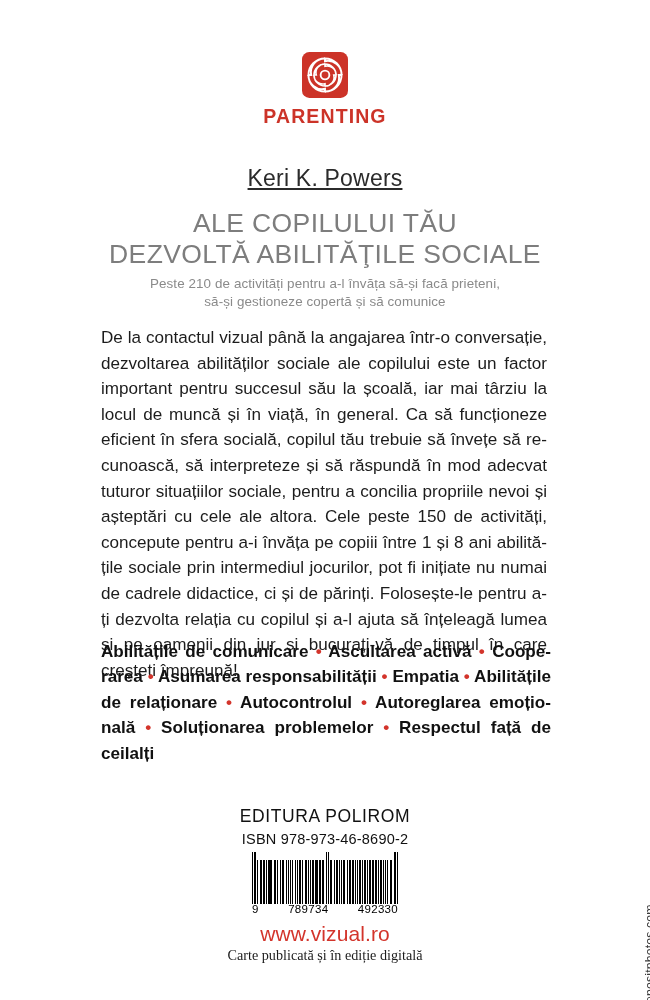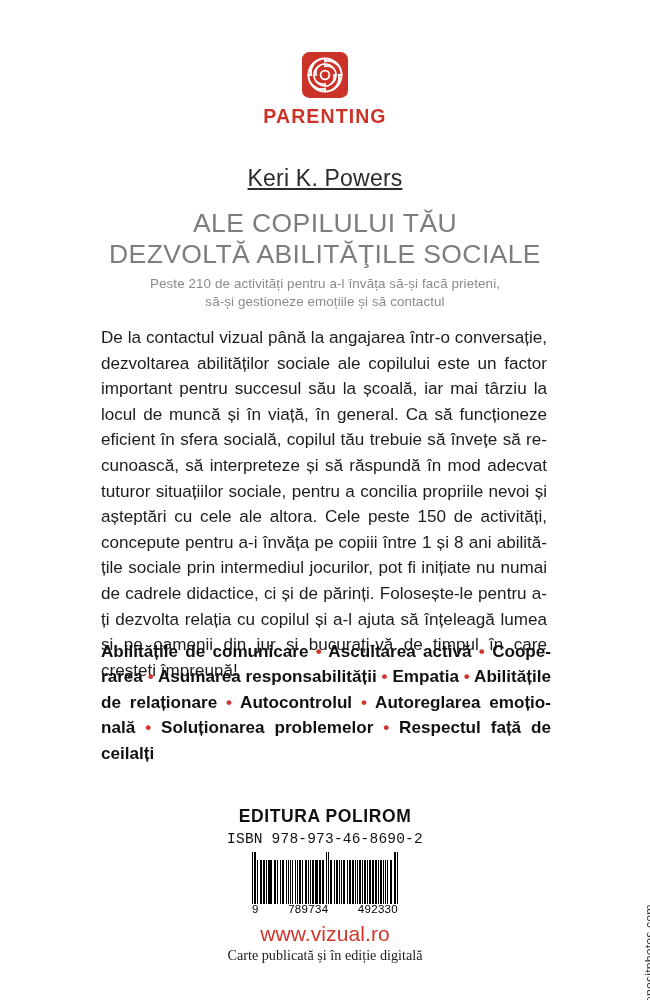--- a/index.html
+++ b/index.html
@@ -116,27 +116,27 @@
   
   .footer {
     position: absolute;
     top: 806px;
     left: 0;
     right: 0;
     text-align: center;
   }
   .publisher {
     font-size: 17.5px;
-    font-weight: bold;
+    font-weight: normal;
     letter-spacing: 0.6px;
     color: #111111;
   }
   .isbn {
     margin-top: 4px;
-    font-family: Liberation Mono, monospace;
+    font-family: Liberation Sans, sans-serif;
     font-size: 14.5px;
     letter-spacing: 0.2px;
     color: #111111;
   }
 
   .barcode-wrap {
     margin: 5px auto 0;
     width: 146px;
   }
   .barcode-bars {
@@ -221,21 +221,21 @@
     <div class="imprint-name">PARENTING</div>
   </div>
 
   <div class="author">Keri K. Powers</div>
 
   <div class="title-block">
     <div class="title-line">ALE COPILULUI TĂU</div>
     <div class="title-line">DEZVOLTĂ ABILITĂŢILE SOCIALE</div>
     <div class="subtitle">
       <div>Peste 210 de activități pentru a-l învăța să-și facă prieteni,</div>
-      <div>să-și gestioneze emoțiile și să contactul</div>
+      <div>să-și gestioneze copertă și să comunice</div>
     </div>
   </div>
 
   <div class="blurb">De la contactul vizual până la angajarea într-o conversație, dezvoltarea abilităților sociale ale copilului este un factor important pentru succesul său la școală, iar mai târziu la locul de muncă și în viață, în general. Ca să funcționeze eficient în sfera socială, copilul tău trebuie să învețe să re-cunoască, să interpreteze și să răspundă în mod adecvat tuturor situațiilor sociale, pentru a concilia propriile nevoi și așteptări cu cele ale altora. Cele peste 150 de activități, concepute pentru a-i învăța pe copiii între 1 și 8 ani abilită-țile sociale prin intermediul jocurilor, pot fi inițiate nu numai de cadrele didactice, ci și de părinți. Folosește-le pentru a-ți dezvolta relația cu copilul și a-l ajuta să înțeleagă lumea și pe oamenii din jur și bucurați-vă de timpul în care creșteți împreună!</div>
 
   <div class="topics"><span>Abilitățile de comunicare</span><span class="sep"> • </span><span>Ascultarea activă</span><span class="sep"> • </span><span>Coope-rarea</span><span class="sep"> • </span><span>Asumarea responsabilității</span><span class="sep"> • </span><span>Empatia</span><span class="sep"> • </span><span>Abilitățile de relaționare</span><span class="sep"> • </span><span>Autocontrolul</span><span class="sep"> • </span><span>Autoreglarea emoțio-nală</span><span class="sep"> • </span><span>Soluționarea problemelor</span><span class="sep"> • </span><span>Respectul față de ceilalți</span></div>
 
   <div class="footer">
     <div class="publisher">EDITURA POLIROM</div>
     <div class="isbn">ISBN  978-973-46-8690-2</div>

